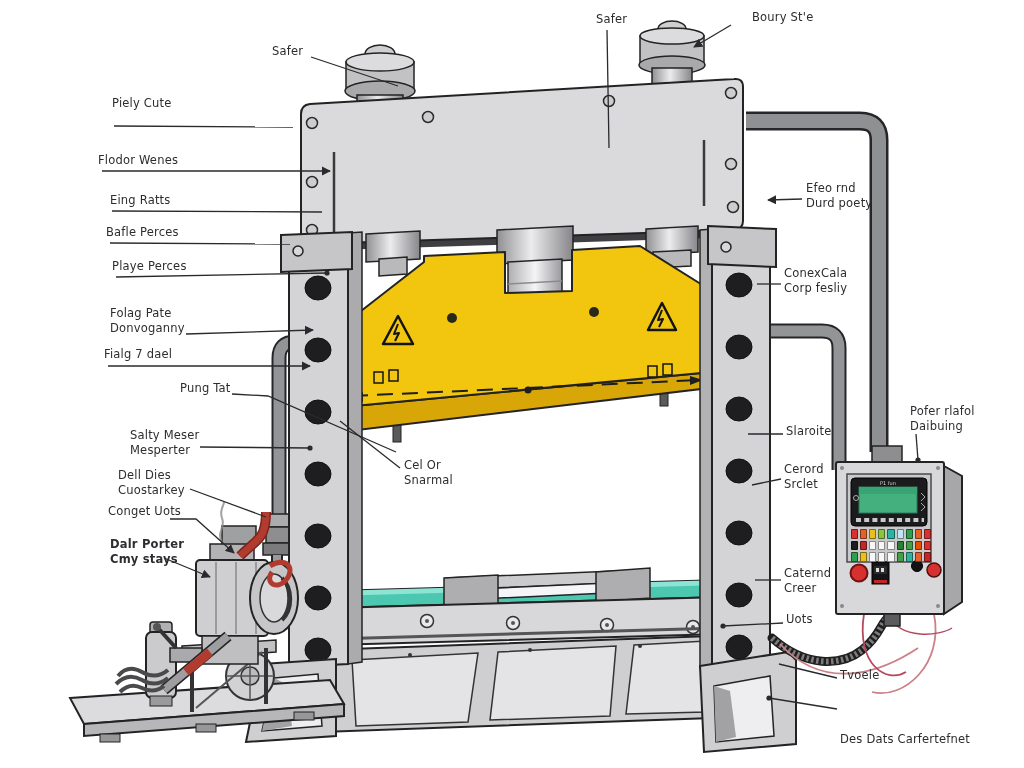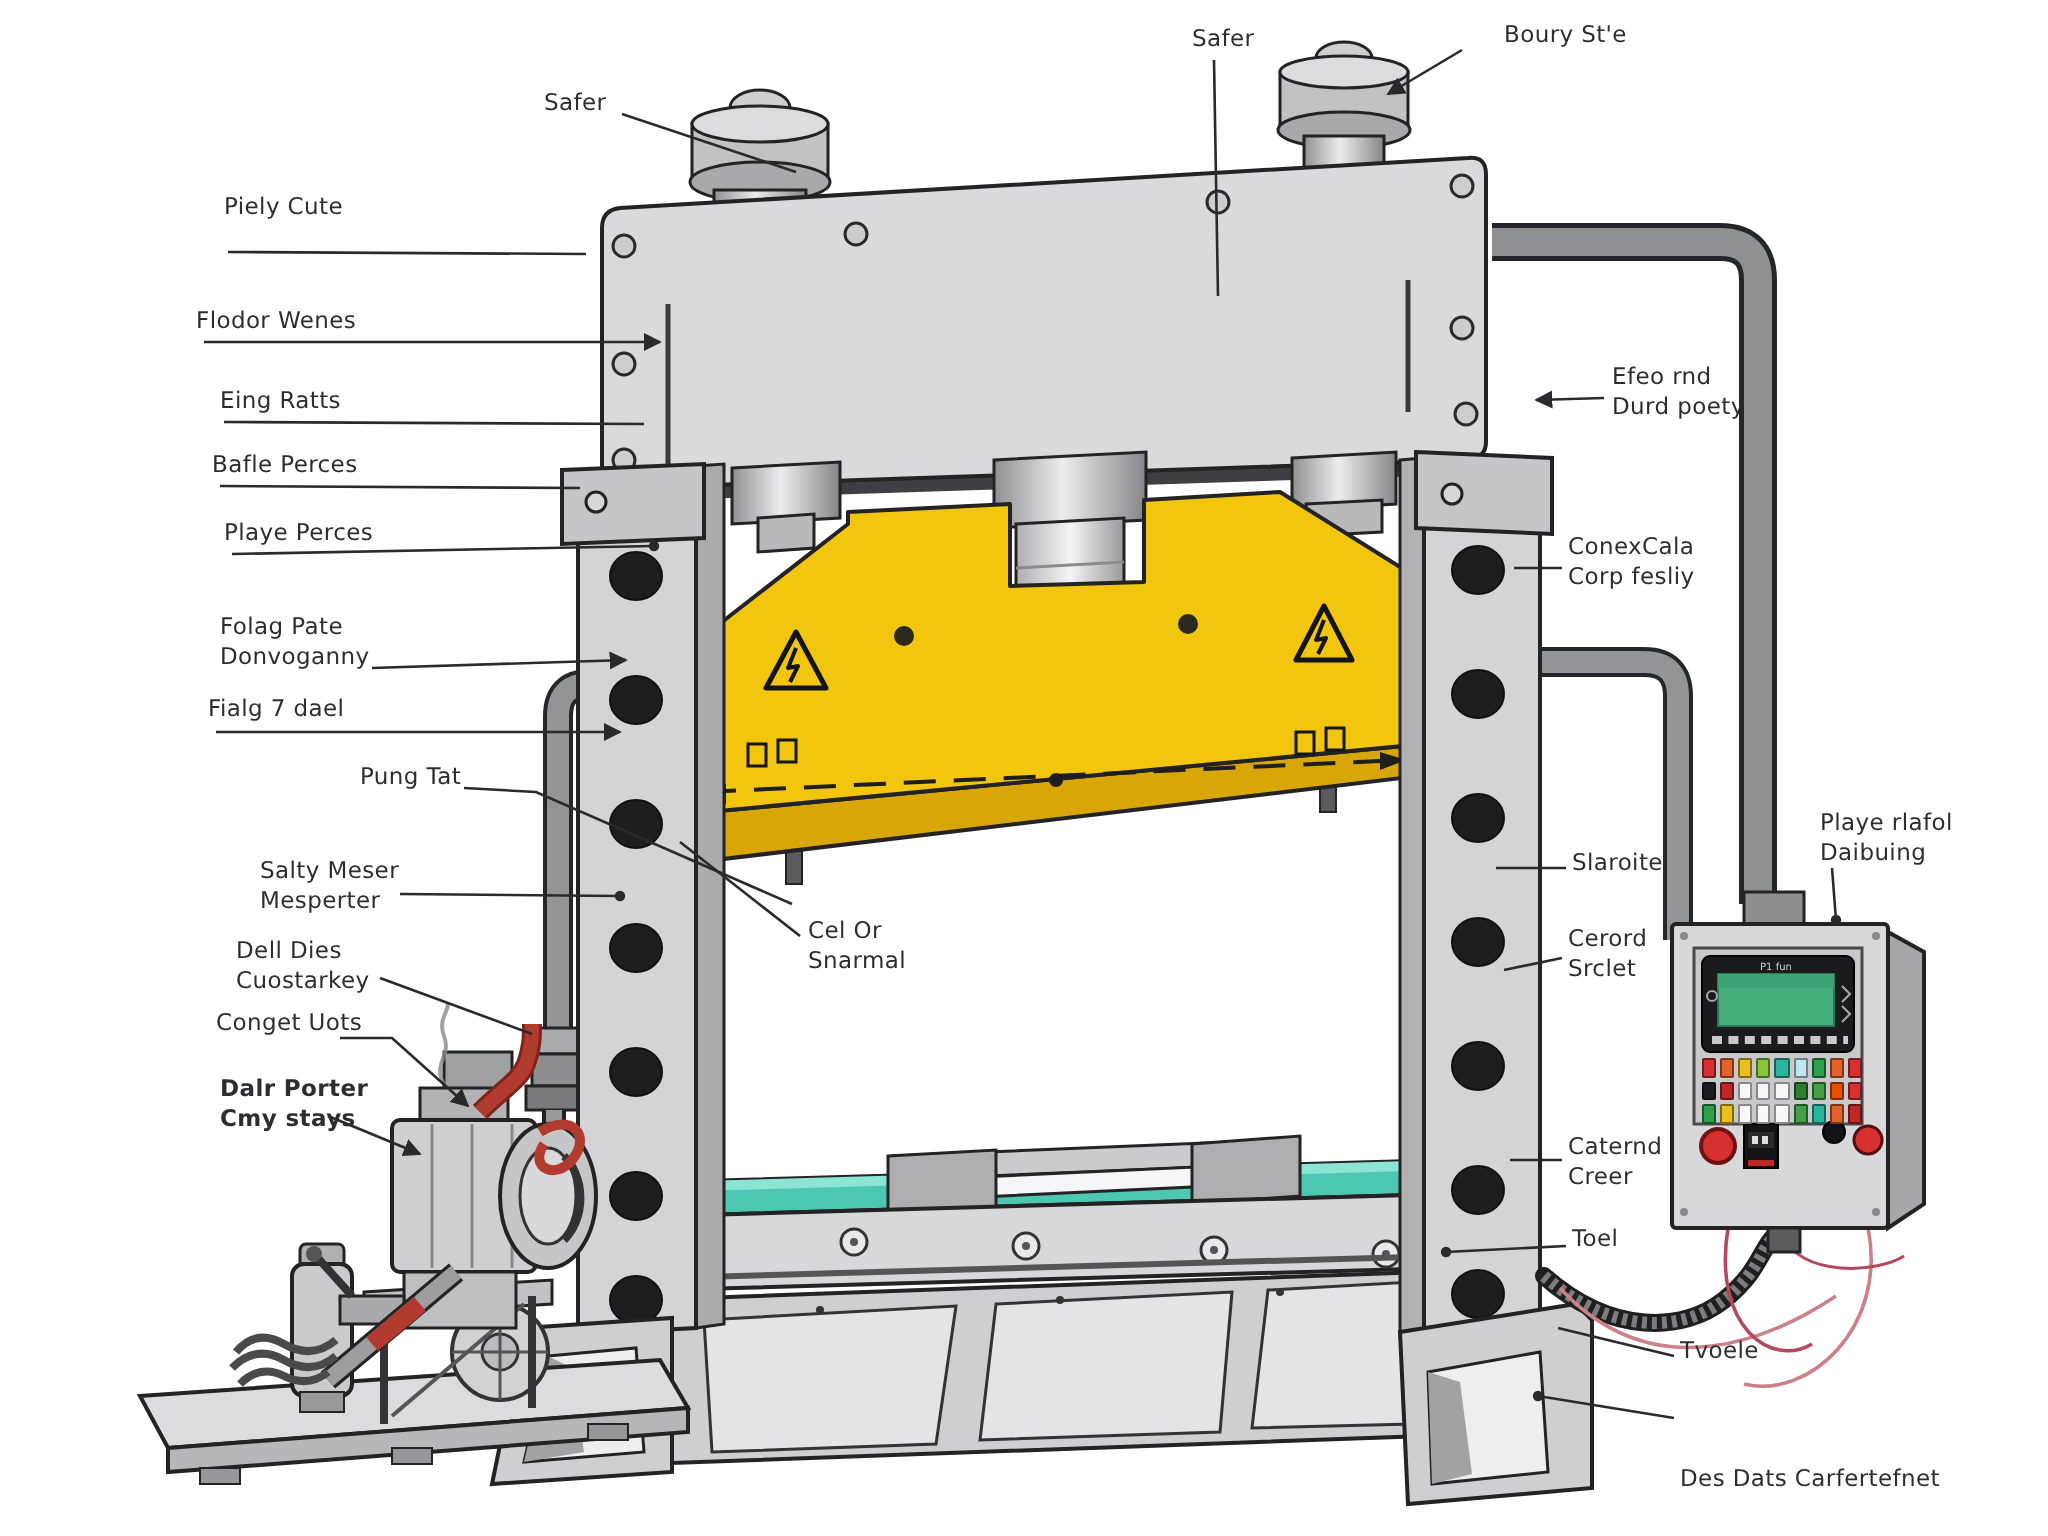--- a/index.html
+++ b/index.html
@@ -369,22 +369,22 @@
     <div class="callout" style="left: 108px; top: 504px;">Conget Uots</div>
     <div class="callout" style="left: 110px; top: 537px; font-weight: bold;">Dalr Porter
 Cmy stays</div>
     <div class="callout" style="left: 404px; top: 458px;">Cel Or
 Snarmal</div>
     <div class="callout" style="left: 806px; top: 181px;">Efeo rnd
 Durd poety</div>
     <div class="callout" style="left: 784px; top: 266px;">ConexCala
 Corp fesliy</div>
     <div class="callout" style="left: 786px; top: 424px;">Slaroite</div>
-    <div class="callout" style="left: 910px; top: 404px;">Playe rlafol
+    <div class="callout" style="left: 910px; top: 404px;">Pofer rlafol
 Daibuing</div>
     <div class="callout" style="left: 784px; top: 462px;">Cerord
 Srclet</div>
     <div class="callout" style="left: 784px; top: 566px;">Caternd
 Creer</div>
-    <div class="callout" style="left: 786px; top: 612px;">Toel</div>
+    <div class="callout" style="left: 786px; top: 612px;">Uots</div>
     <div class="callout" style="left: 840px; top: 668px;">Tvoele</div>
     <div class="callout" style="left: 840px; top: 698px; margin-top: 34px;">Des Dats Carfertefnet</div>
   </div>
 
 </body></html>

